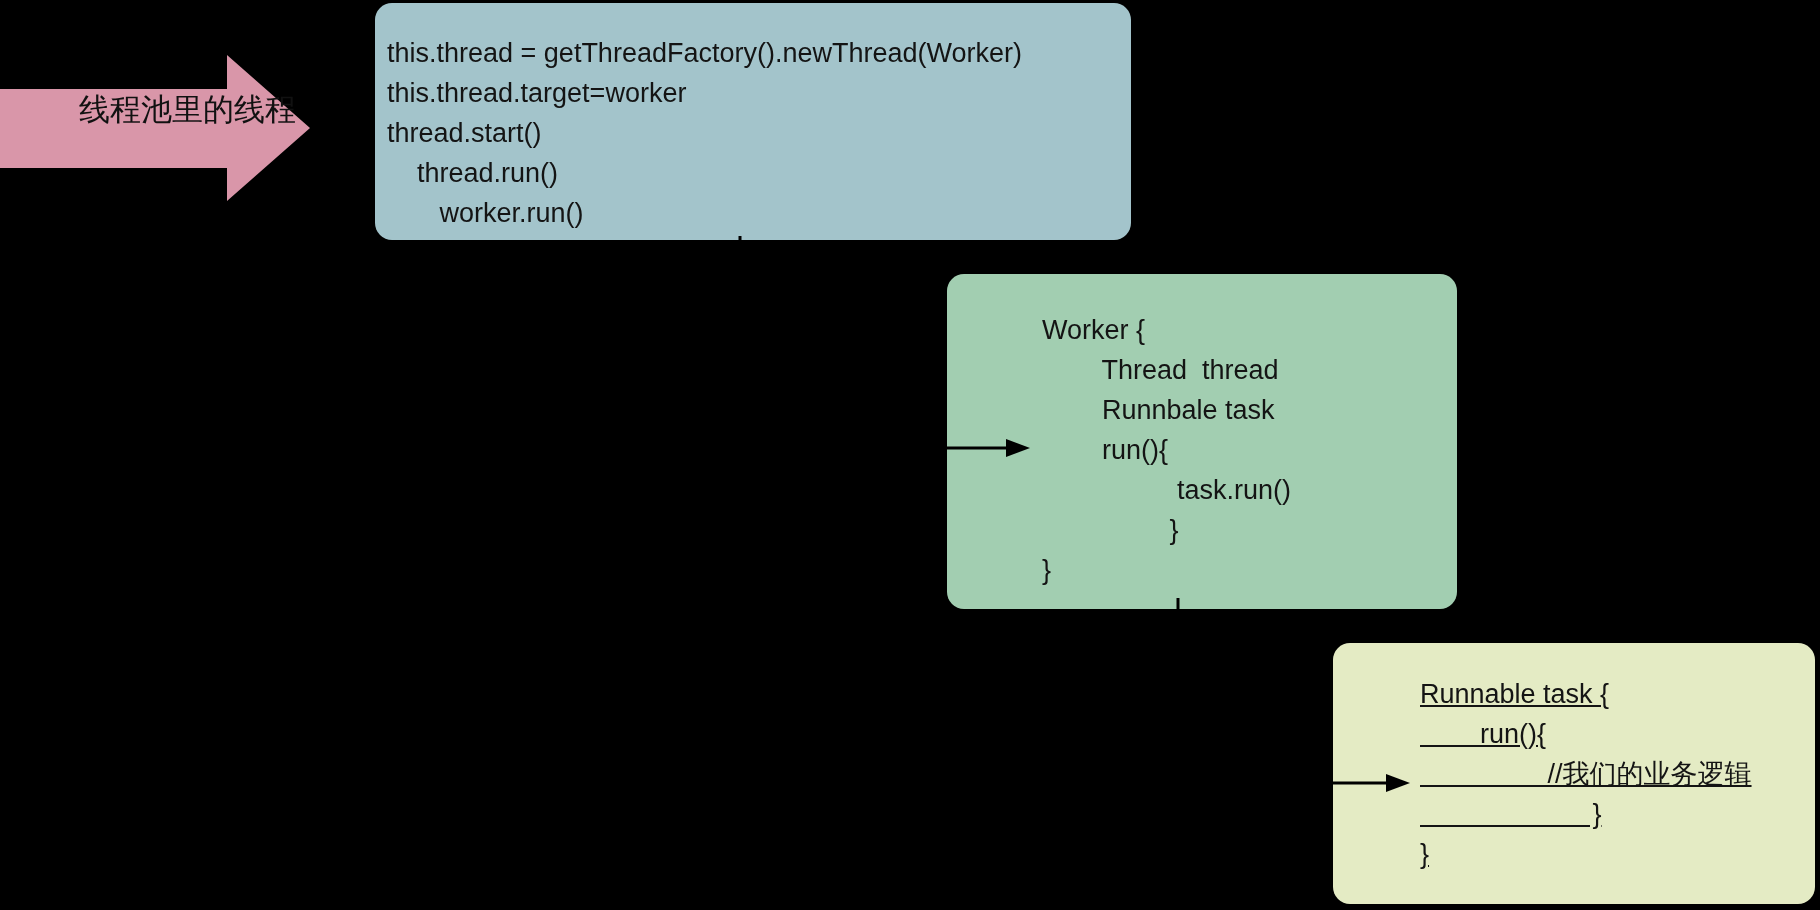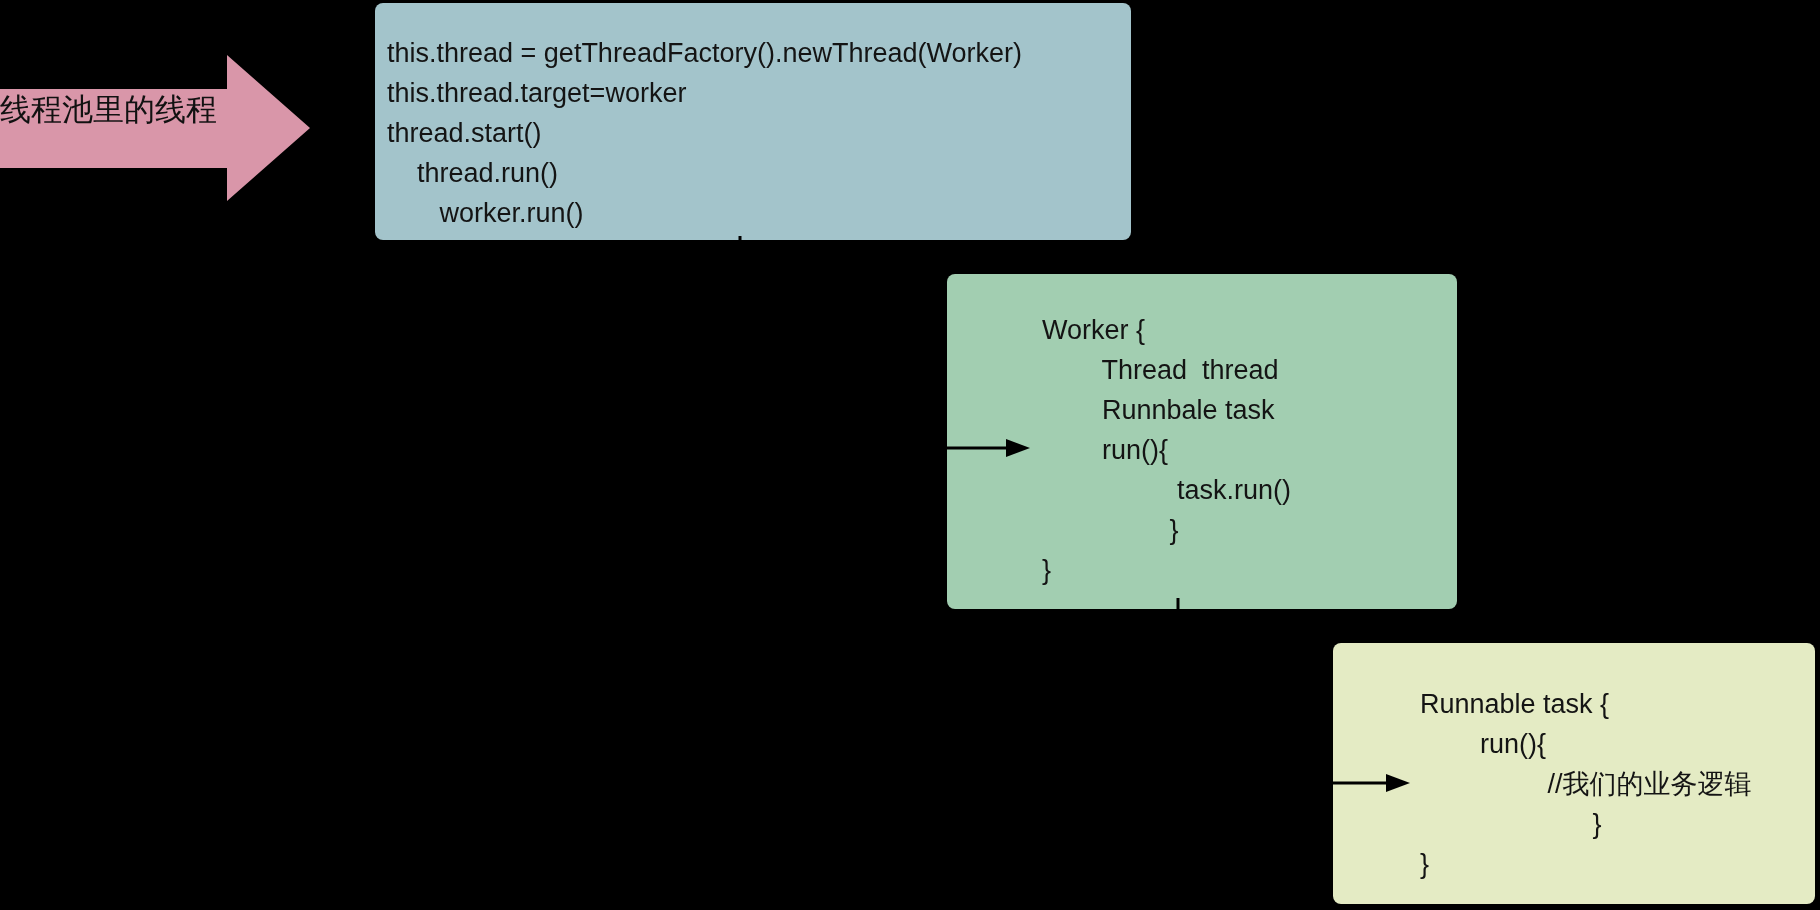--- a/index.html
+++ b/index.html
@@ -14,42 +14,42 @@
   }
   .overlay {
     position: absolute;
     left: 0; top: 0;
     width: 1820px; height: 910px;
     pointer-events: none;
     z-index: 2;
   }
   .box {
     position: absolute;
-    border-radius: 8px;
+    border-radius: 17px;
     z-index: 1;
   }
   .box pre {
     margin: 0;
     font-family: "Liberation Sans", sans-serif;
     font-size: 27px;
     line-height: 40px;
     white-space: pre;
     color: var(--text, #141414);
   }
   .box-thread-code { left: 375px; top: 3px;   width: 756px; height: 237px; background: var(--box1, #a3c4cb); }
   .box-worker     { left: 947px; top: 274px;  width: 510px; height: 335px; background: var(--box2, #a2ceb1); }
   .box-task       { left: 1333px; top: 643px; width: 482px; height: 261px; background: var(--box3, #e4ebc4); }
   .box-thread-code pre { padding: 30px 0 0 12px; }
   .box-worker     pre { padding: 36px 11px 0 95px; }
-  .box-task       pre { padding: 41px 0 0 87px; }
+  .box-task       pre { padding: 31px 0 0 87px; text-decoration: underline; }
   .arrow-label {
     position: absolute;
     left: 0; top: 90px;
     width: 296px;
-    text-align: left;
+    text-align: right;
     font-size: 31px;
     line-height: 40px;
     color: #111;
     z-index: 3;
   }
   .arrow-label div { white-space: nowrap; }
 </style>
 </head>
 <body>
 

